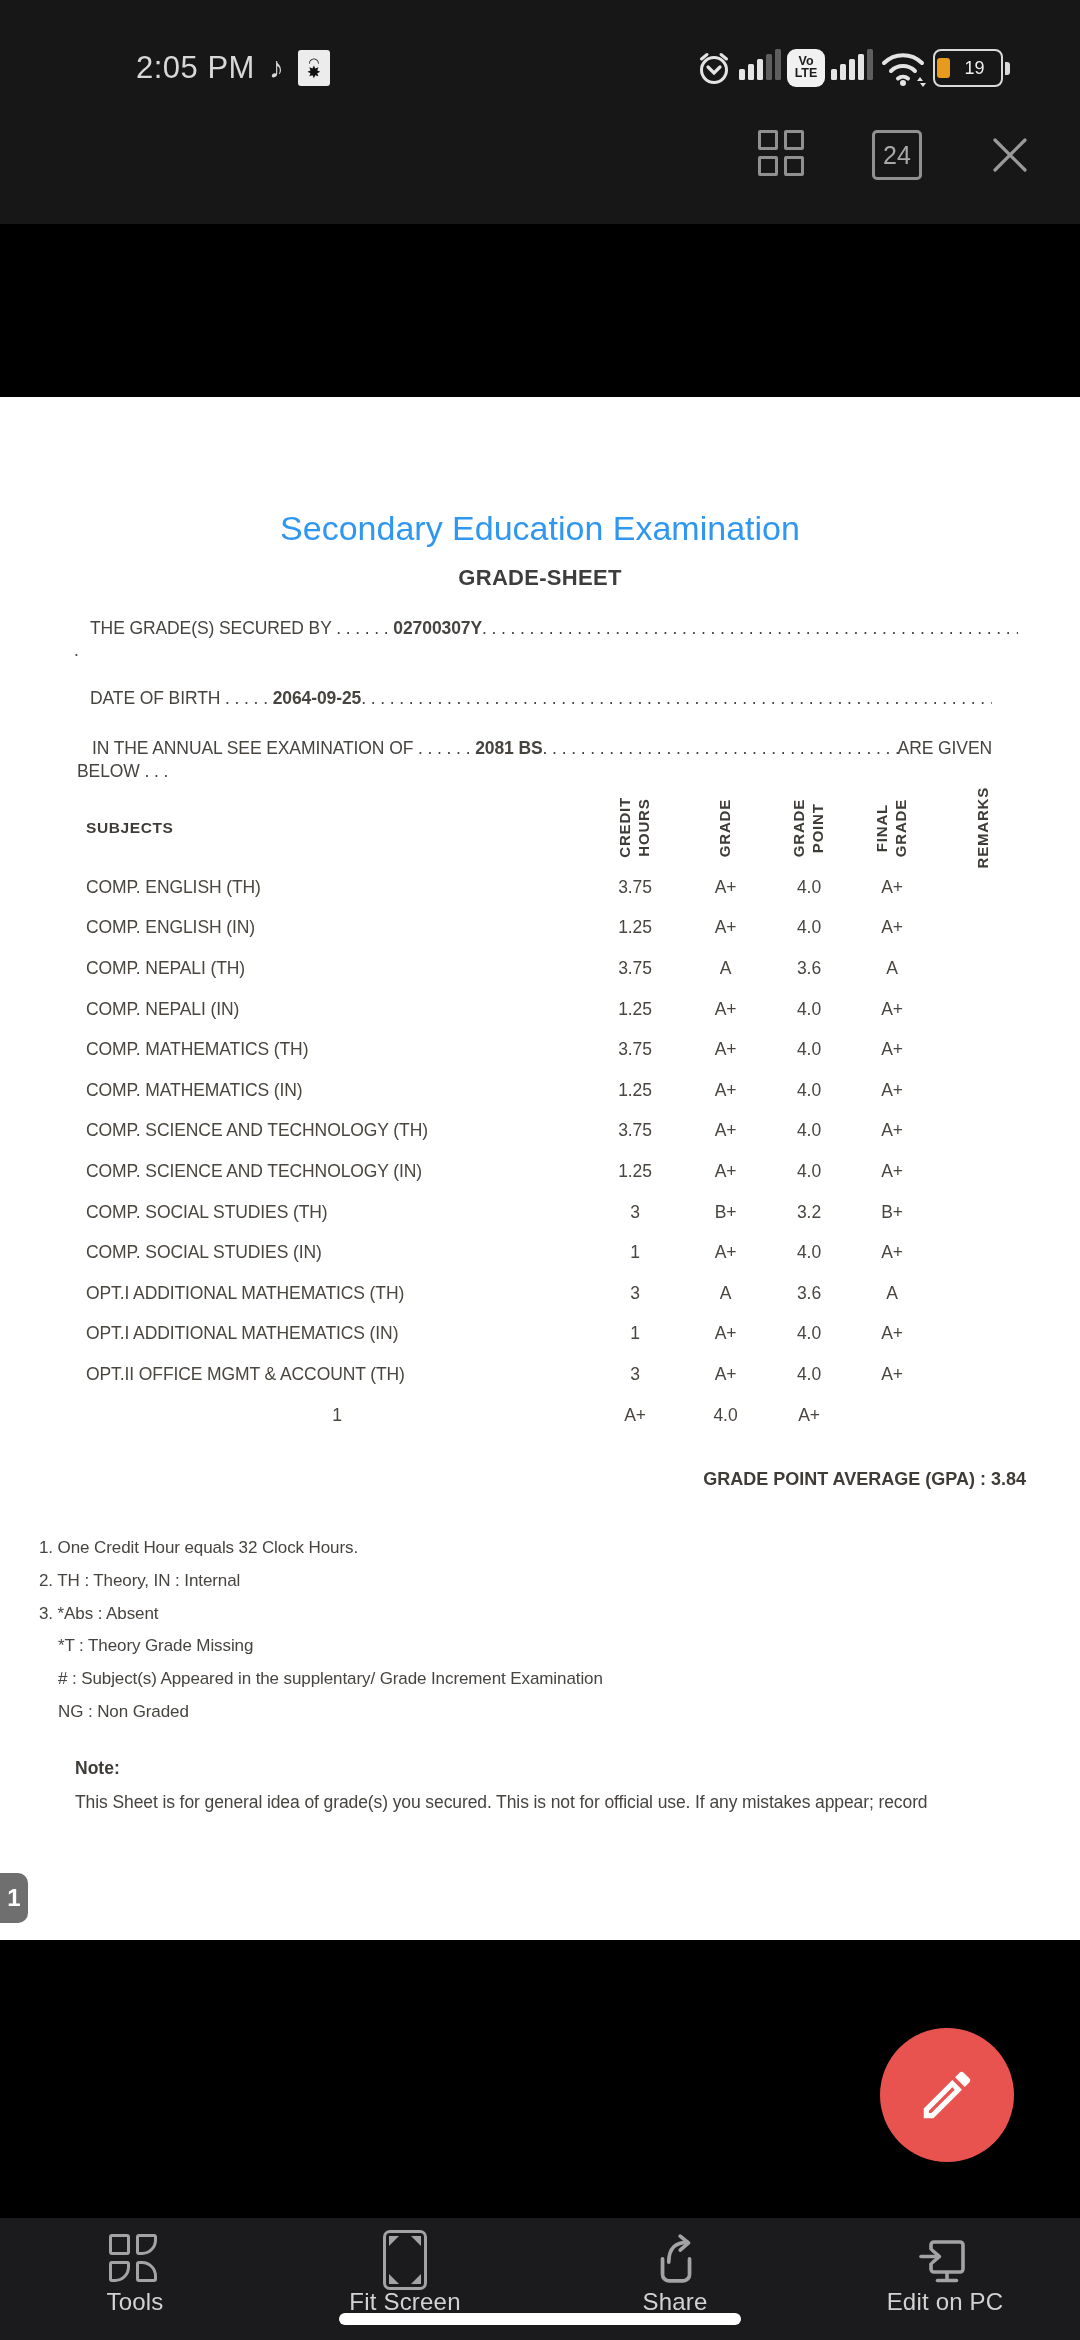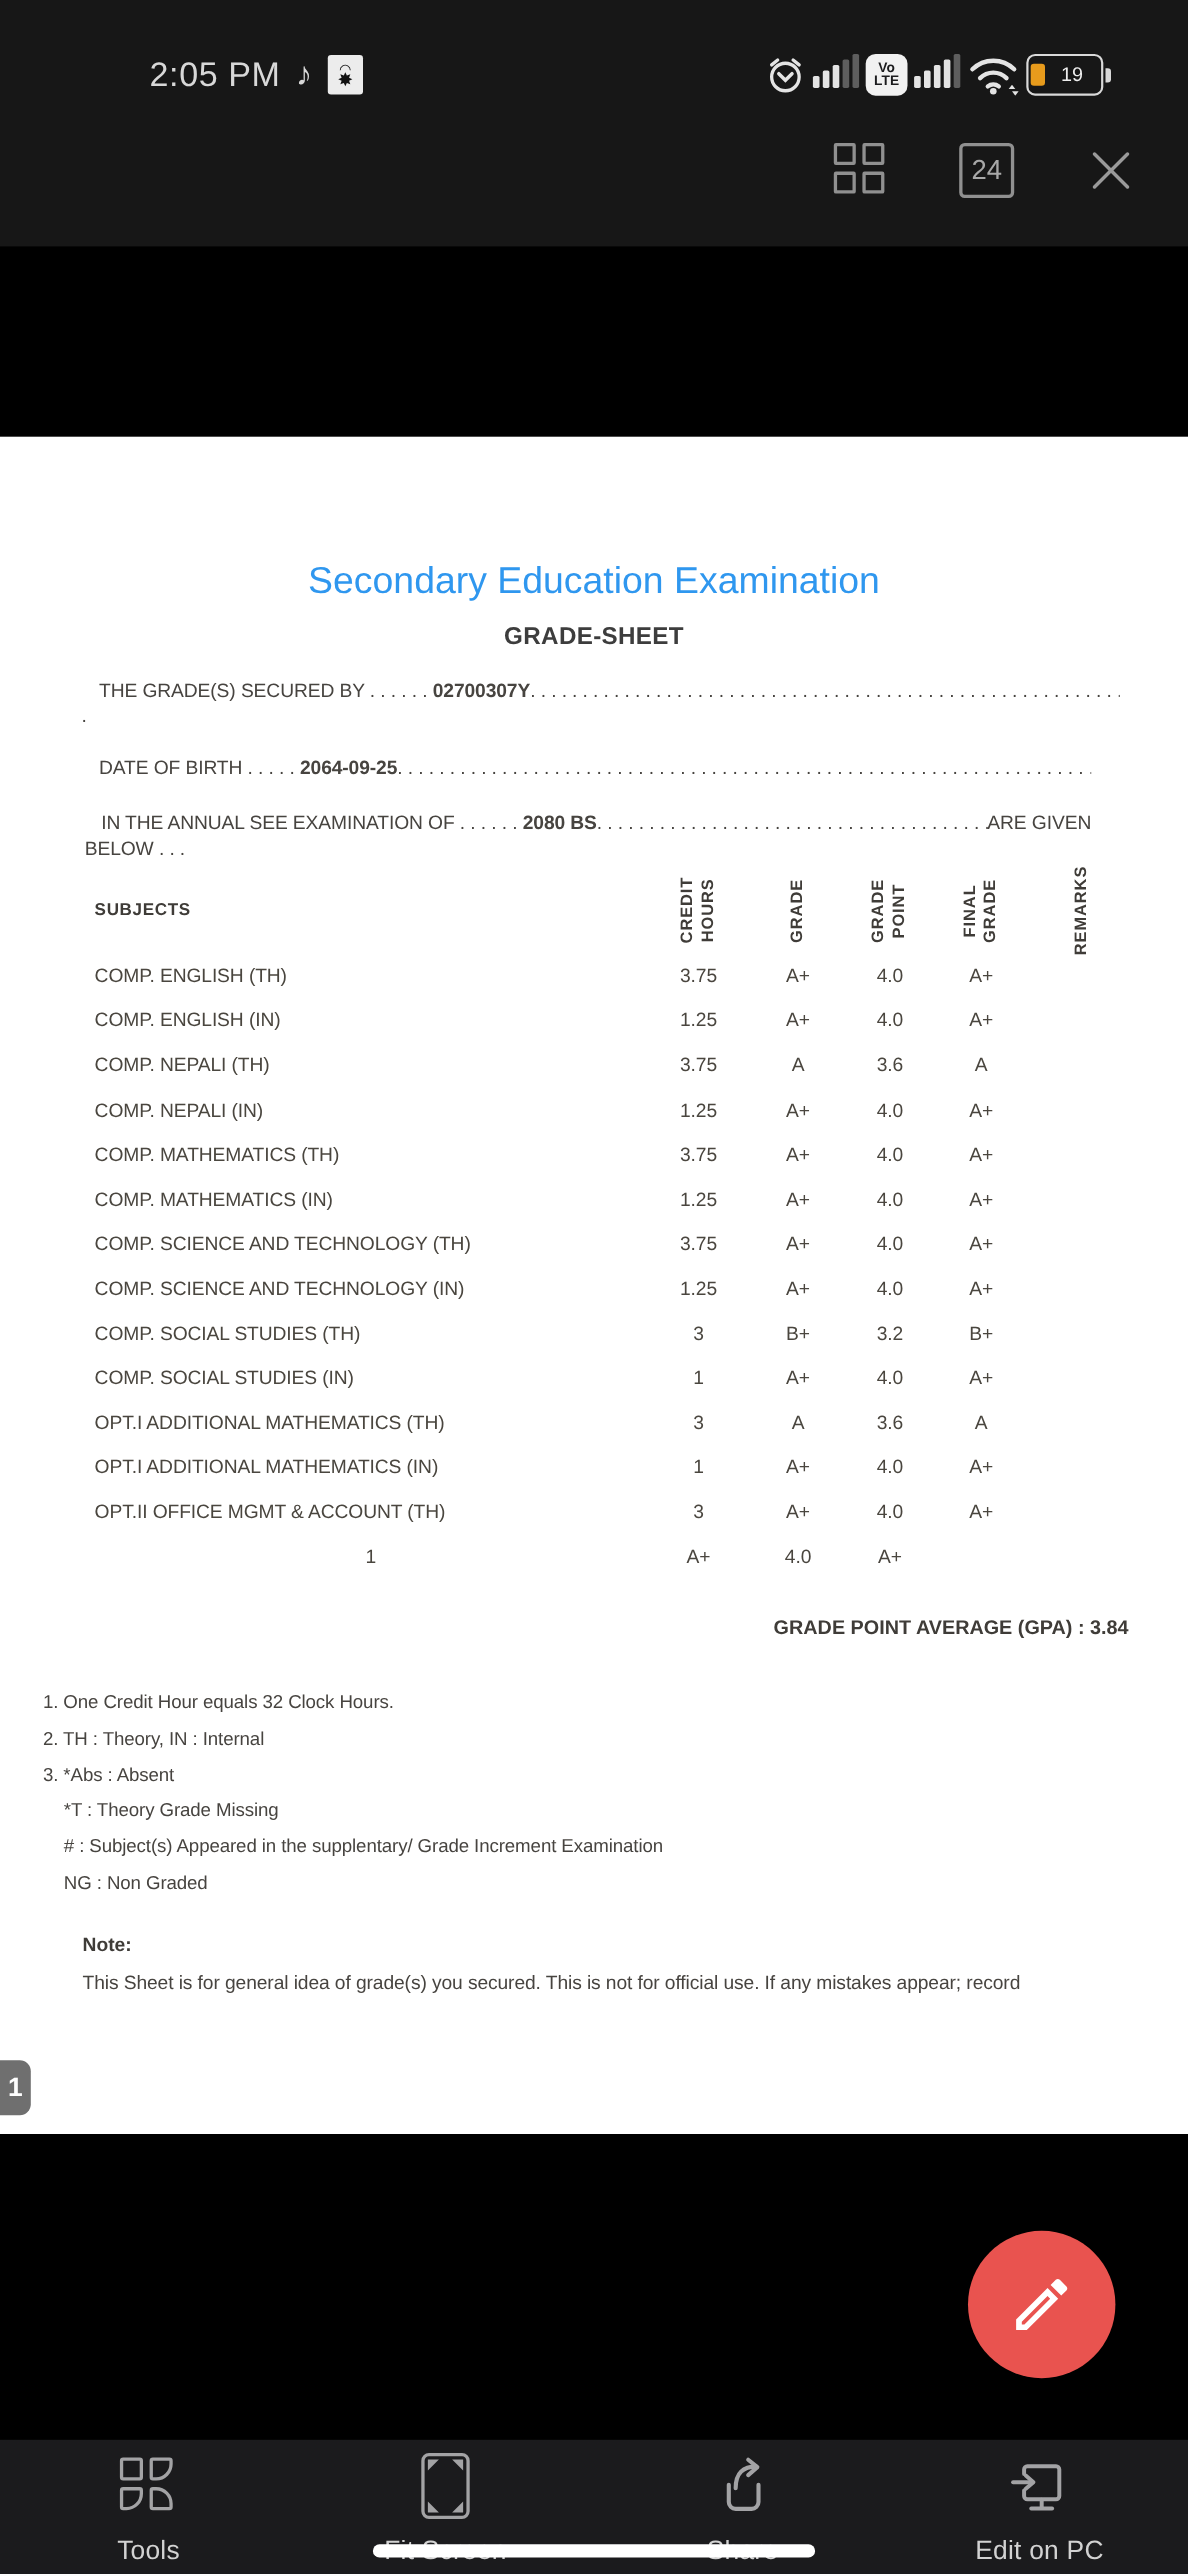--- a/index.html
+++ b/index.html
@@ -56,21 +56,21 @@
   .note-item{font-size:17px;line-height:32.7px;letter-spacing:-.1px;}
   .note-item.ind{padding-left:19px;}
   .note-title{margin-top:28px;padding-left:75px;font-size:17.5px;line-height:22px;font-weight:bold;color:#3f3c38;}
   .note-body{margin-top:12px;padding:0 50px 0 75px;font-size:17.5px;line-height:22px;letter-spacing:-.1px;}
   
   .page-tab{position:absolute;top:1873px;left:0;width:28px;height:50px;background:#6f6f6f;border-radius:0 10px 10px 0;display:flex;align-items:center;justify-content:center;color:#fff;font-size:24px;font-weight:bold;z-index:5;}
   
   .fab{position:absolute;top:2028px;left:880px;width:134px;height:134px;border-radius:50%;background:#e9534f;display:flex;align-items:center;justify-content:center;z-index:6;}
   
   .toolbar{position:absolute;top:2218px;left:0;width:1080px;height:122px;background:#1b1b1d;display:flex;}
-  .tb-item{flex:1;display:flex;flex-direction:column;align-items:center;justify-content:flex-start;padding-top:14px;gap:17px;}
+  .tb-item{flex:1;display:flex;flex-direction:column;align-items:center;justify-content:flex-start;padding-top:14px;gap:0;}
   .tb-label{font-size:24px;color:#d2d2d2;letter-spacing:.2px;}
   .tb-icon{height:56px;display:flex;align-items:center;justify-content:center;}
   .tools-grid{width:52px;height:52px;display:grid;grid-template-columns:21px 21px;grid-template-rows:21px 21px;gap:6px;}
   .tools-grid i{border:3.5px solid #a3a3a5;}
   .tools-grid i.tl{border-radius:3px;}
   .tools-grid i.tr{border-radius:3px 3px 15px 3px;}
   .tools-grid i.bl{border-radius:3px 3px 15px 3px;}
   .tools-grid i.br{border-radius:3px 15px 3px 3px;}
   .fit-frame{width:38px;height:54px;border:3.5px solid #a3a3a5;border-radius:7px;position:relative;}
   .fit-frame s{position:absolute;width:0;height:0;}
@@ -162,21 +162,21 @@
   <div class="docline l1">
     <span class="lbl">THE GRADE(S) SECURED BY . . . . . . </span><span class="val">02700307Y</span><span class="fill"> . . . . . . . . . . . . . . . . . . . . . . . . . . . . . . . . . . . . . . . . . . . . . . . . . . . . . . . . . . . . . . . . . . . . . . . . . . . . . . . .</span>
   </div>
   <div class="lwrap">.</div>
 
   <div class="docline l2">
     <span class="lbl">DATE OF BIRTH . . . . . </span><span class="val">2064-09-25</span><span class="fill"> . . . . . . . . . . . . . . . . . . . . . . . . . . . . . . . . . . . . . . . . . . . . . . . . . . . . . . . . . . . . . . . . . . . . . . . . . . . . . . . .</span>
   </div>
 
   <div class="docline l3">
-    <span class="lbl">IN THE ANNUAL SEE EXAMINATION OF . . . . . . </span><span class="val">2080 BS</span><span class="fill"> . . . . . . . . . . . . . . . . . . . . . . . . . . . . . . . . . . . . . . . . . . . . . . . . . . . . . . . . . . . . . . . . . . . . . . . . . . . . . . . .</span><span>ARE GIVEN</span>
+    <span class="lbl">IN THE ANNUAL SEE EXAMINATION OF . . . . . . </span><span class="val">2081 BS</span><span class="fill"> . . . . . . . . . . . . . . . . . . . . . . . . . . . . . . . . . . . . . . . . . . . . . . . . . . . . . . . . . . . . . . . . . . . . . . . . . . . . . . . .</span><span>ARE GIVEN</span>
   </div>
   <div class="lbelow">BELOW . . .</div>
 
   <div class="grade-table">
     <div class="thead">
       <span class="th-sub">SUBJECTS</span>
       <span class="th-rot">CREDIT
 HOURS</span>
       <span class="th-rot">GRADE</span>
       <span class="th-rot">GRADE

